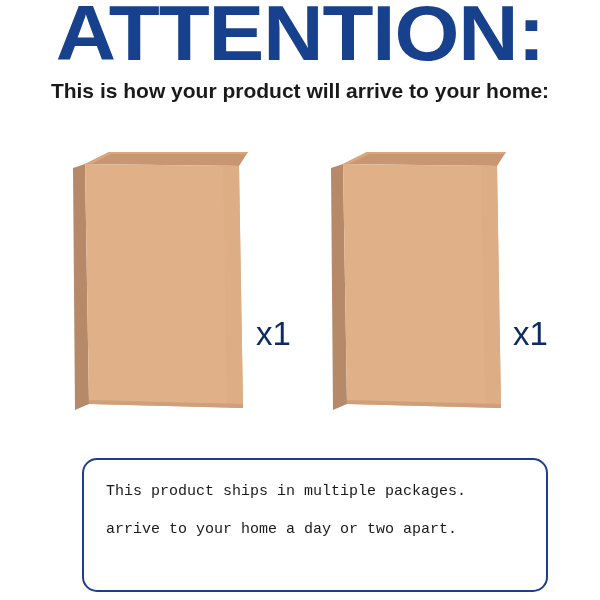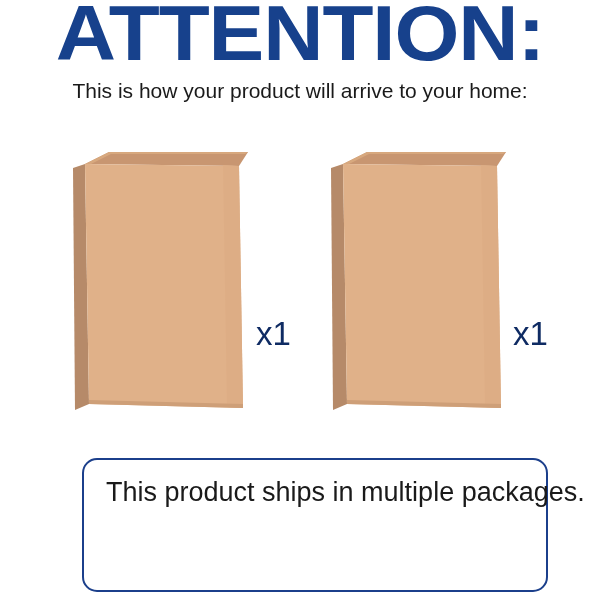--- a/index.html
+++ b/index.html
@@ -34,21 +34,21 @@
     white-space: nowrap;
   }
 
   #subtitle {
     position: absolute;
     left: 0;
     top: 78px;
     width: 600px;
     text-align: center;
     font-family: "Liberation Sans", sans-serif;
-    font-weight: 400;
+    font-weight: 700;
     font-size: 21px;
     line-height: 26px;
     color: #1a1a1a;
     white-space: nowrap;
   }
 
   
   .package-box {
     position: absolute;
     width: 175px;
@@ -86,23 +86,23 @@
     box-sizing: border-box;
     border: 2.5px solid #1B3F8B;
     border-radius: 15px;
     background: #ffffff;
   }
   #notice-text {
     position: absolute;
     left: 22px;
     top: 13px;
     width: 430px;
-    font-family: Liberation Sans, sans-serif;
+    font-family: Liberation Mono, monospace;
     font-weight: 400;
-    font-size: 27px;
+    font-size: 15px;
     line-height: 38px;
     color: #1a1a1a;
   }
   .notice-line { display: block; white-space: nowrap; }
 </style>
 </head>
 <body>
 
 <div id="attention-heading">ATTENTION:</div>
 
@@ -136,14 +136,15 @@
     <polygon points="150,15 166,16 170,258 154,257" fill="#DDAD85"></polygon>
     <polygon points="16,250 170,254 170,258 16,254" fill="#CE9F78"></polygon>
   </svg>
 </div>
 
 <div class="qty-label" id="qty-label-2">x1</div>
 
 <div id="notice-box">
   <div id="notice-text">
     <span class="notice-line">This product ships in multiple packages.</span>
+    <span class="notice-line">arrive to your home a day or two apart.</span>
   </div>
 </div>
 
 </body></html>

